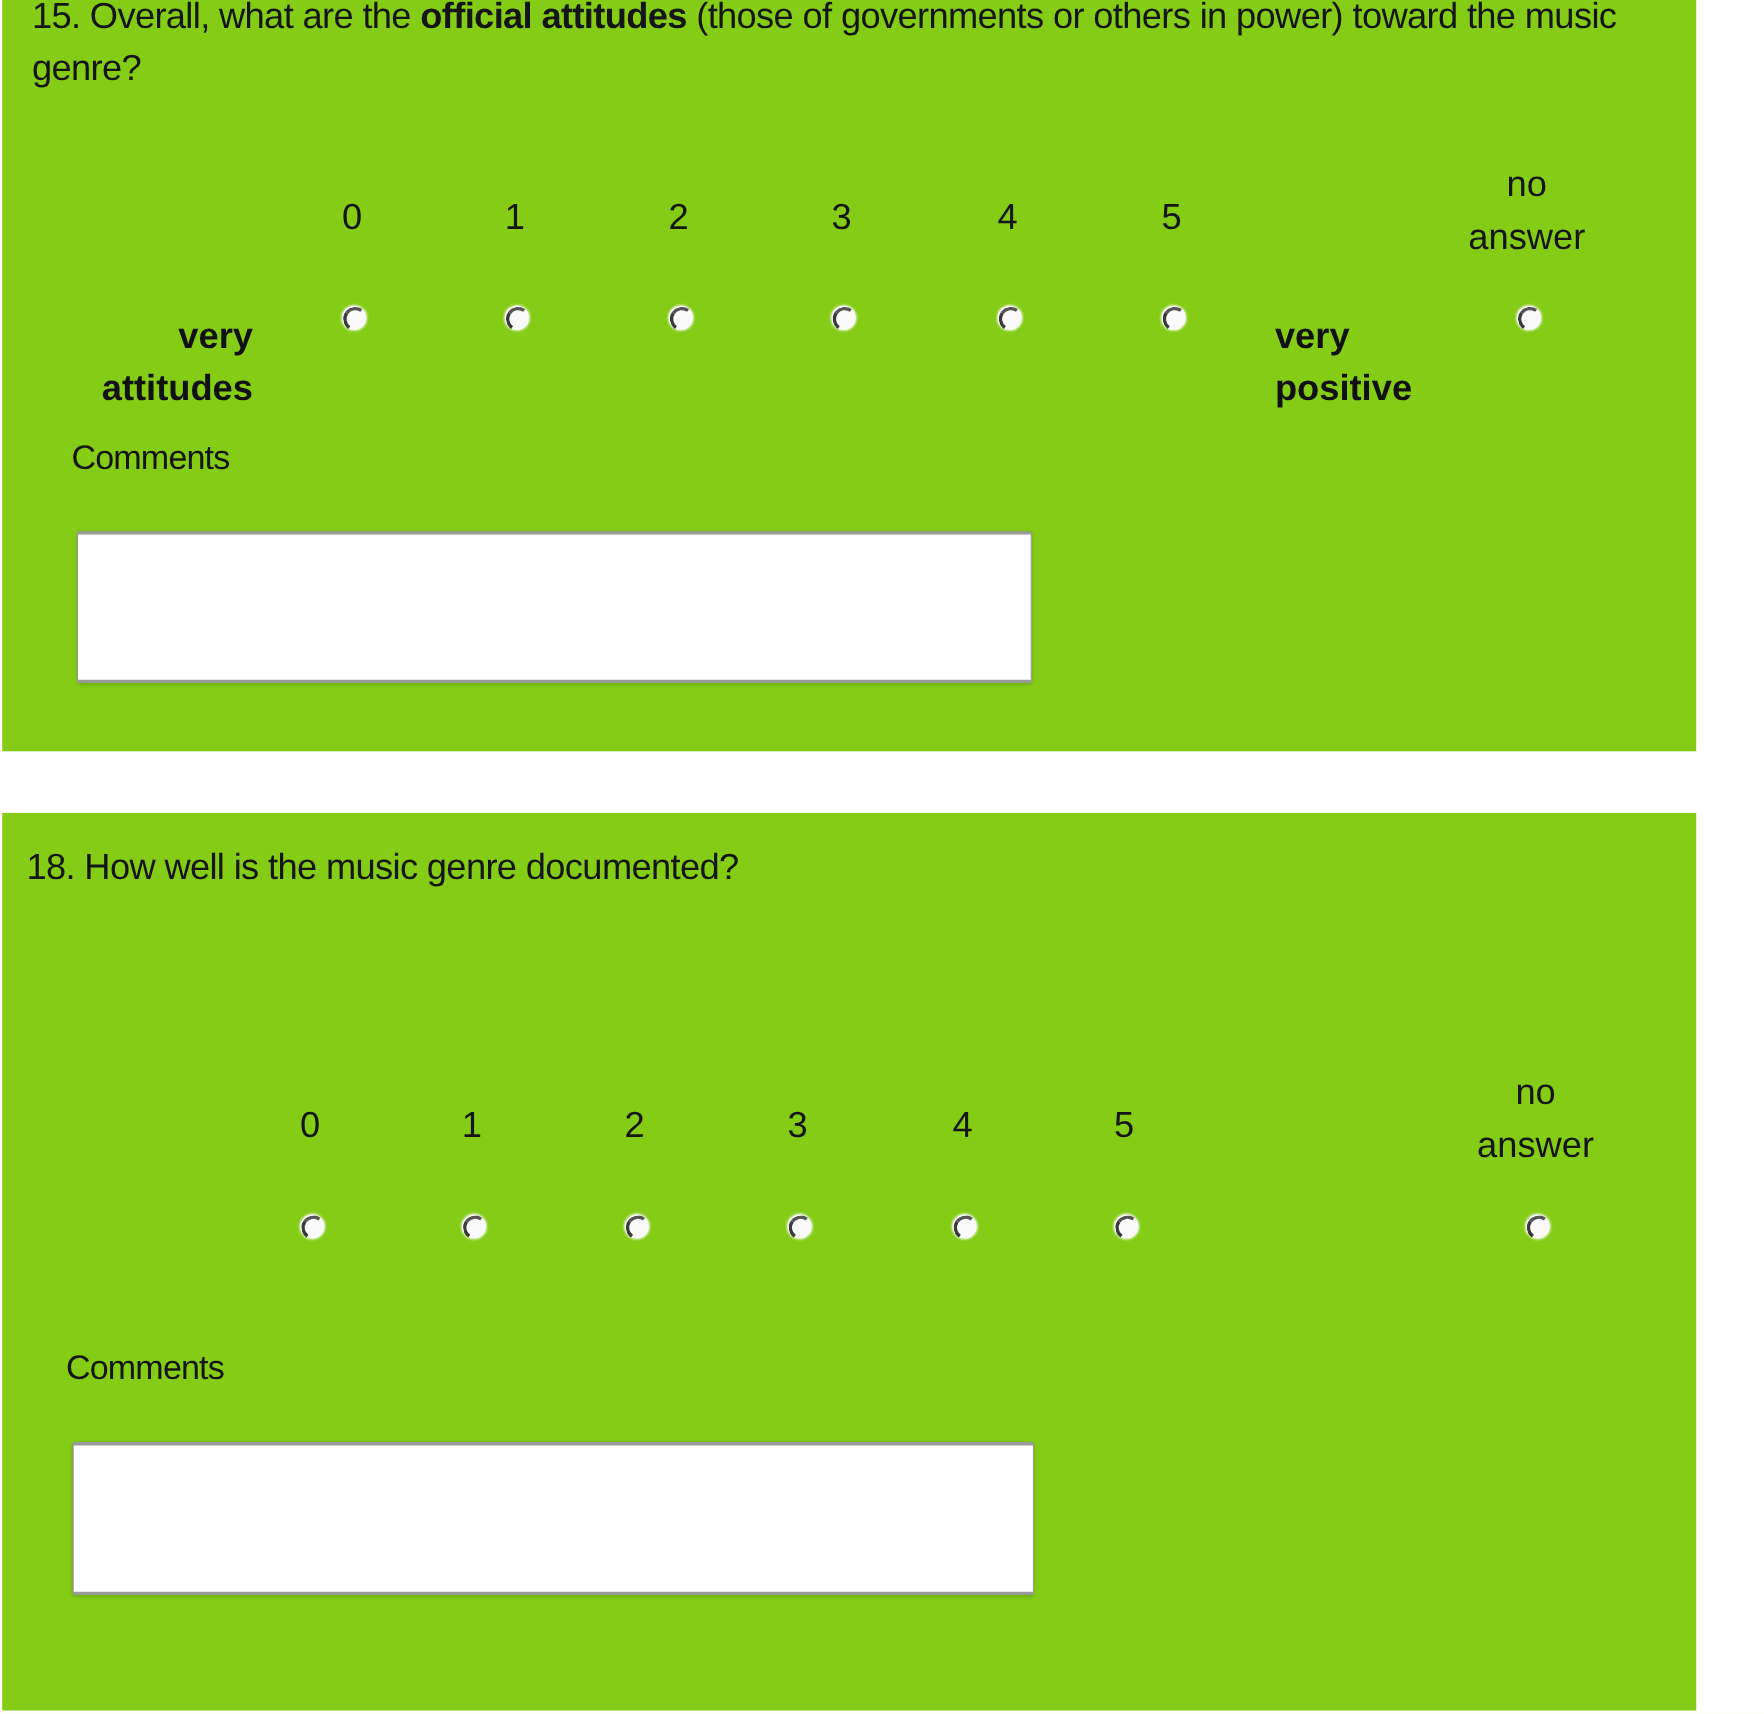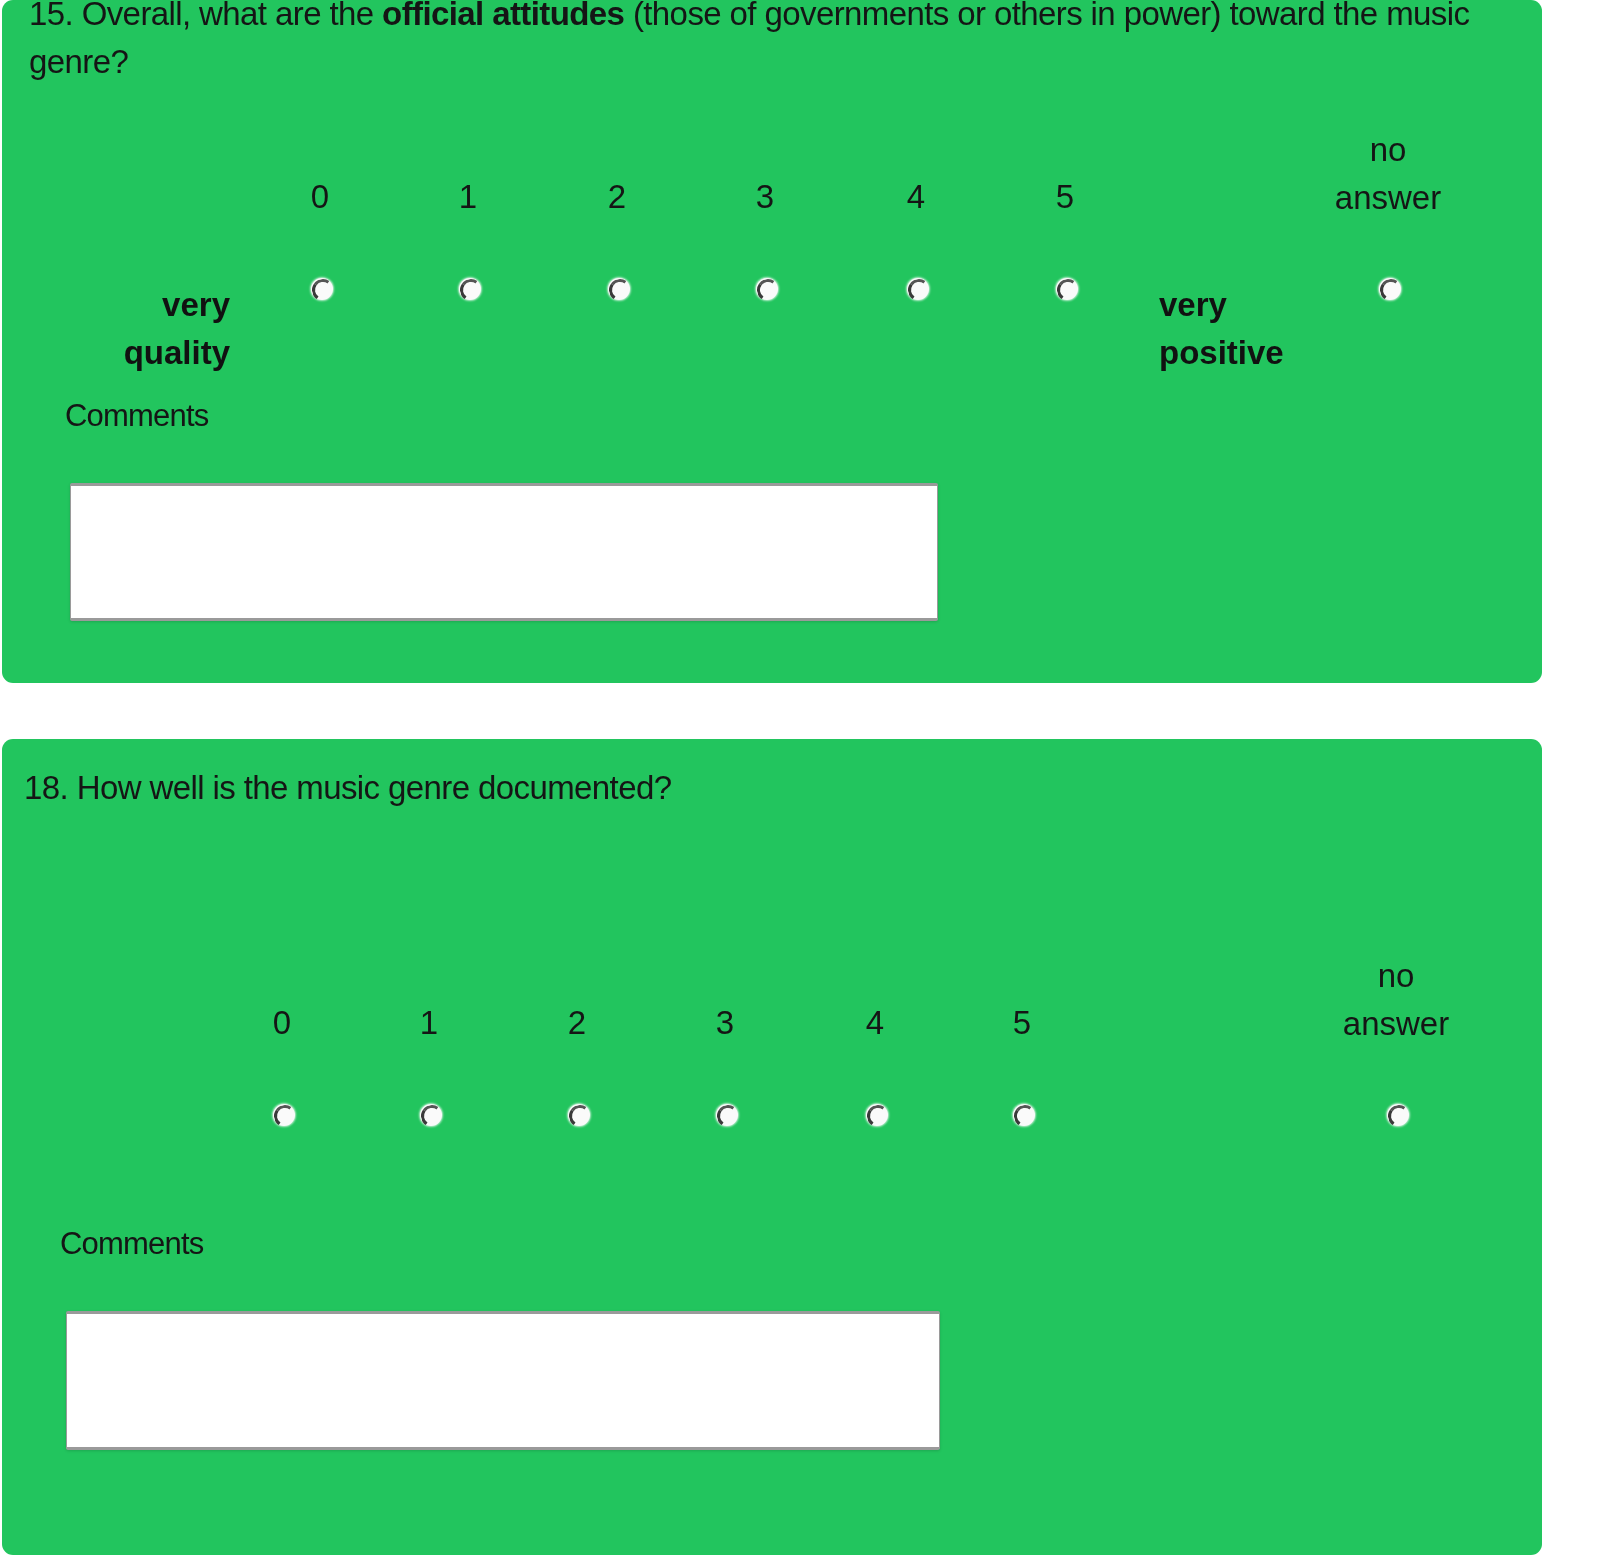--- a/index.html
+++ b/index.html
@@ -1,38 +1,38 @@
 <!DOCTYPE html>
 <html><head>
 <meta charset="utf-8">
 <style>
   html, body { margin: 0; padding: 0; background: #ffffff; }
   body {
     width: 1604px; height: 1558px; position: relative; overflow: hidden;
     font-family: "Liberation Sans", "DejaVu Sans", sans-serif; color: #111;
   }
   .panel {
-    position: absolute; left: 2px; width: 1540px; background: #22c55e; border-radius: 11px;
+    position: absolute; left: 2px; width: 1540px; background: #84cc16;
   }
   #q15 { top: 0; height: 683px; }
   #q18 { top: 739px; height: 816px; }
   .qtext {
     position: absolute; font-size: 33px; line-height: 48px; letter-spacing: -0.6px; color: #151515;
   }
   #q15 .qtext { left: 27px; top: -10px; width: 1480px; }
   #q18 .qtext { left: 22px; top: 25px; width: 1480px; }
   .qtext b { font-weight: bold; }
   .hint {
     position: absolute; left: 58px; top: 124px; font-size: 33px; font-style: italic;
     letter-spacing: -0.6px; color: #151515;
   }
   .scale-num, .noans {
     position: absolute; font-size: 33px; color: #151515; text-align: center; width: 120px; margin-left: -60px;
   }
-  .noans { line-height: 48px; width: 160px; margin-left: -80px; }
+  .noans { line-height: 48px; width: 160px; margin-left: -80px; margin-top: 17px; }
   .anchor {
     position: absolute; font-size: 33px; font-weight: bold; line-height: 48px; color: #111; margin-top: 38px;
   }
   .anchor.left { text-align: right; }
   .anchor.right { text-align: left; }
   .radio {
     position: absolute; width: 22px; height: 22px; margin-left: -11px; margin-top: -11px;
     border-radius: 50%; background: #fafafa; cursor: pointer;
     box-shadow: 0 0 2px 1px rgba(255,255,255,0.7);
   }
@@ -66,21 +66,21 @@
   <div class="scale-num" style="left:763px; top:178px;">3</div>
   <div class="scale-num" style="left:914px; top:178px;">4</div>
   <div class="scale-num" style="left:1063px; top:178px;">5</div>
   <div class="noans" style="left:1386px; top:126px;">
     <div>no</div>
     <div>answer</div>
   </div>
 
   <div class="anchor left" style="left:40px; top:243px; width:188px;">
     <div>very</div>
-    <div>quality</div>
+    <div>attitudes</div>
   </div>
   <div class="anchor right" style="left:1157px; top:243px; width:200px;">
     <div>very</div>
     <div>positive</div>
   </div>
 
   <div class="radio" style="left:320px; top:289px;"></div>
   <div class="radio" style="left:468px; top:289px;"></div>
   <div class="radio" style="left:617px; top:289px;"></div>
   <div class="radio" style="left:765px; top:289px;"></div>

